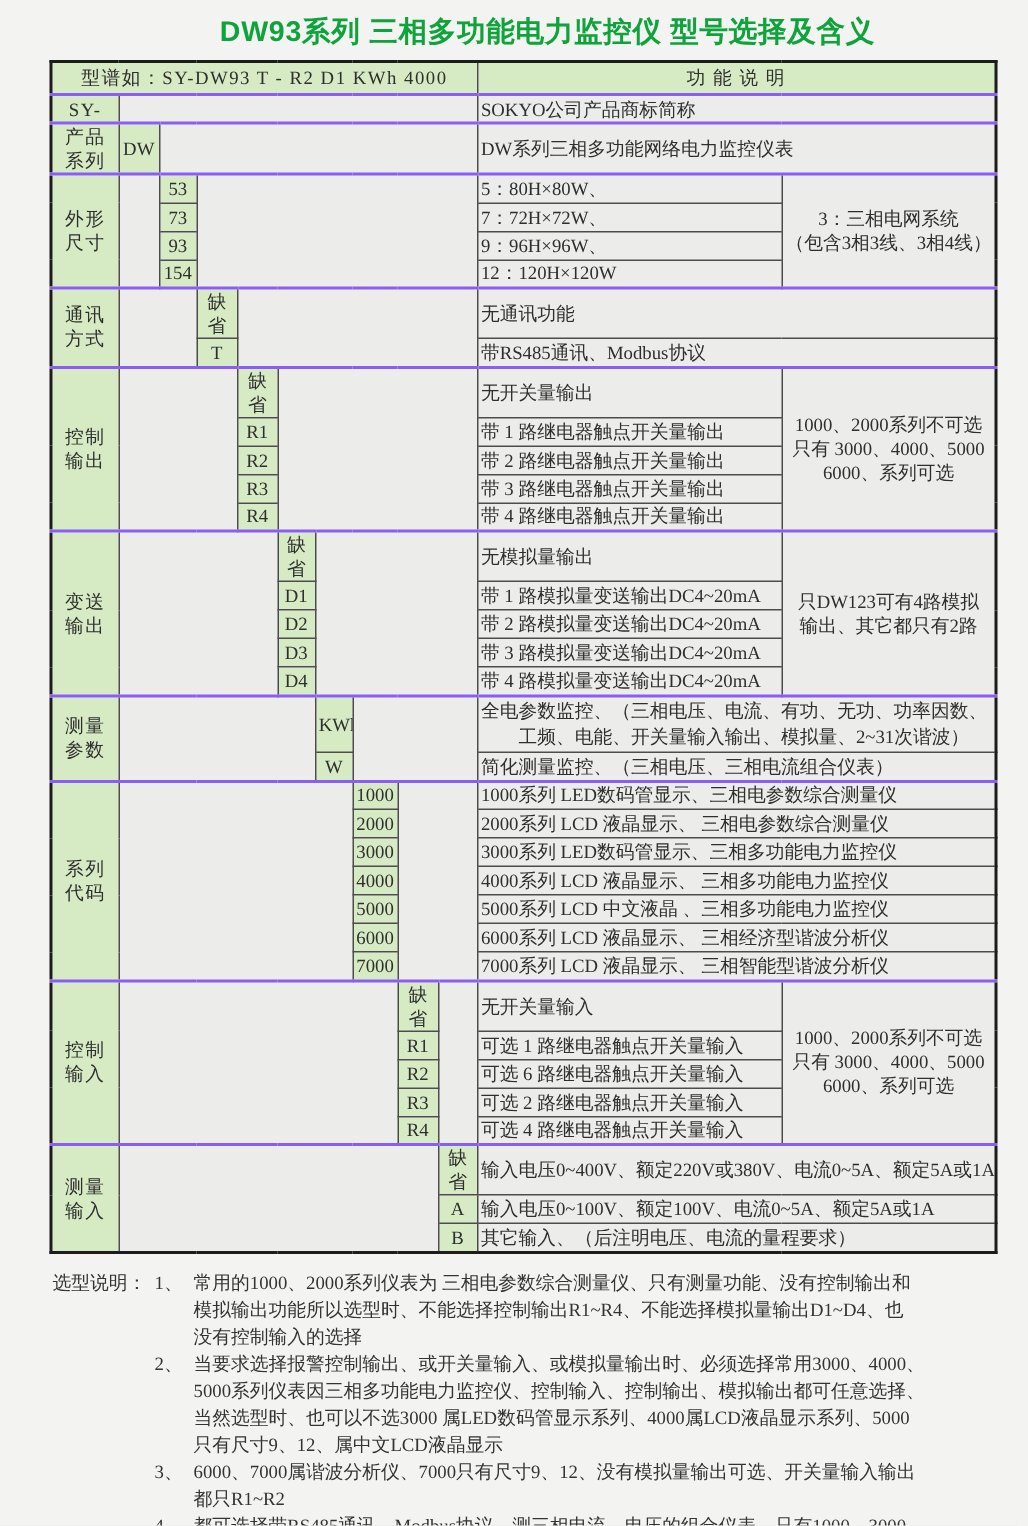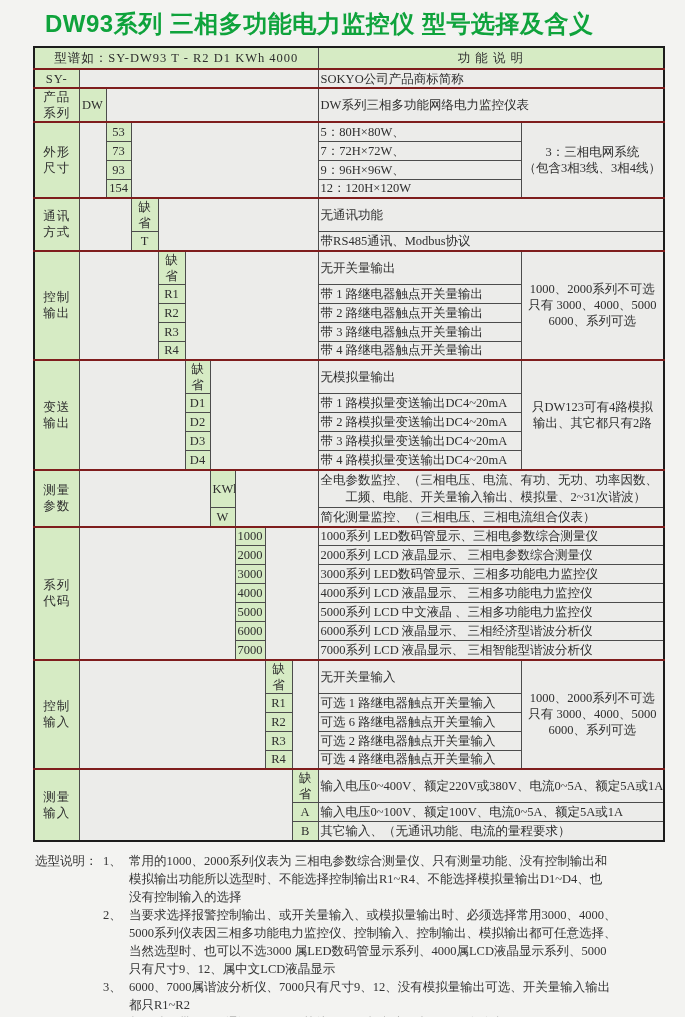--- a/index.html
+++ b/index.html
@@ -7,44 +7,45 @@
     width:685px;height:1017px;
     background:#f3f3f1;
     font-family:"Liberation Serif","DejaVu Serif",serif;
     color:#2e2e2e;
     overflow:hidden;
   }
   .page-title{
     margin:8px 0 6px 45px;
     font-family:"Liberation Sans","DejaVu Sans",sans-serif;
     font-weight:bold;
-    font-size:24px;
+    font-size:19px;
     letter-spacing:0.5px;
     color:#0fa33c;
+    text-align:center;
   }
   table.model{
     border-collapse:collapse;
     table-layout:fixed;
     margin-left:33px;
     width:630px;
     border:2px solid #1c1c1c;
     background:#ececea;
   }
   table.model td{
     border:1px solid #4c4c4c;
     font-size:12.5px;
     line-height:16px;
     vertical-align:middle;
     padding:0 2px;
     overflow:hidden;
   }
   table.model tr{height:19px;}
   table.model tr.hrow{height:22px;padding-left:28px;}
   table.model tr.tall{height:38px;}
-  tr.gtop td{border-top:2px solid #7f1d1d;}
+  tr.gtop td{border-top:2px solid #8b5cf6;}
   td.hdr{background:#d6ebc4;text-align:center;letter-spacing:1px;}
   td.glabel{background:#d6ebc4;text-align:center;letter-spacing:1px;}
   td.code{background:#d6ebc4;text-align:center;}
   td.spacer{background:#ececea;}
   td.desc{background:#ececea;padding-left:7px;white-space:nowrap;}
   td.desc.ml{white-space:pre-line;line-height:17px;}
   td.note{background:#ececea;text-align:center;white-space:pre-line;line-height:18px;margin-left:36px;}
   .notes{
     margin:10px 0 0 35px;
     font-size:12.5px;
@@ -262,21 +263,21 @@
     <td class="spacer" colspan="8" rowspan="3"></td>
     <td class="code">缺省</td>
     <td class="desc" colspan="2">输入电压0~400V、额定220V或380V、电流0~5A、额定5A或1A</td>
   </tr>
   <tr>
     <td class="code">A</td>
     <td class="desc" colspan="2">输入电压0~100V、额定100V、电流0~5A、额定5A或1A</td>
   </tr>
   <tr>
     <td class="code">B</td>
-    <td class="desc" colspan="2">其它输入、（无通讯功能、电流的量程要求）</td>
+    <td class="desc" colspan="2">其它输入、（后注明电压、电流的量程要求）</td>
   </tr>
 </tbody>
   </table>
 
 <div class="notes">
   <div class="notes-row">
     <div class="notes-label">选型说明：</div>
     <div class="notes-items">
       <div class="note-item">
         <span class="note-num">1、</span>

